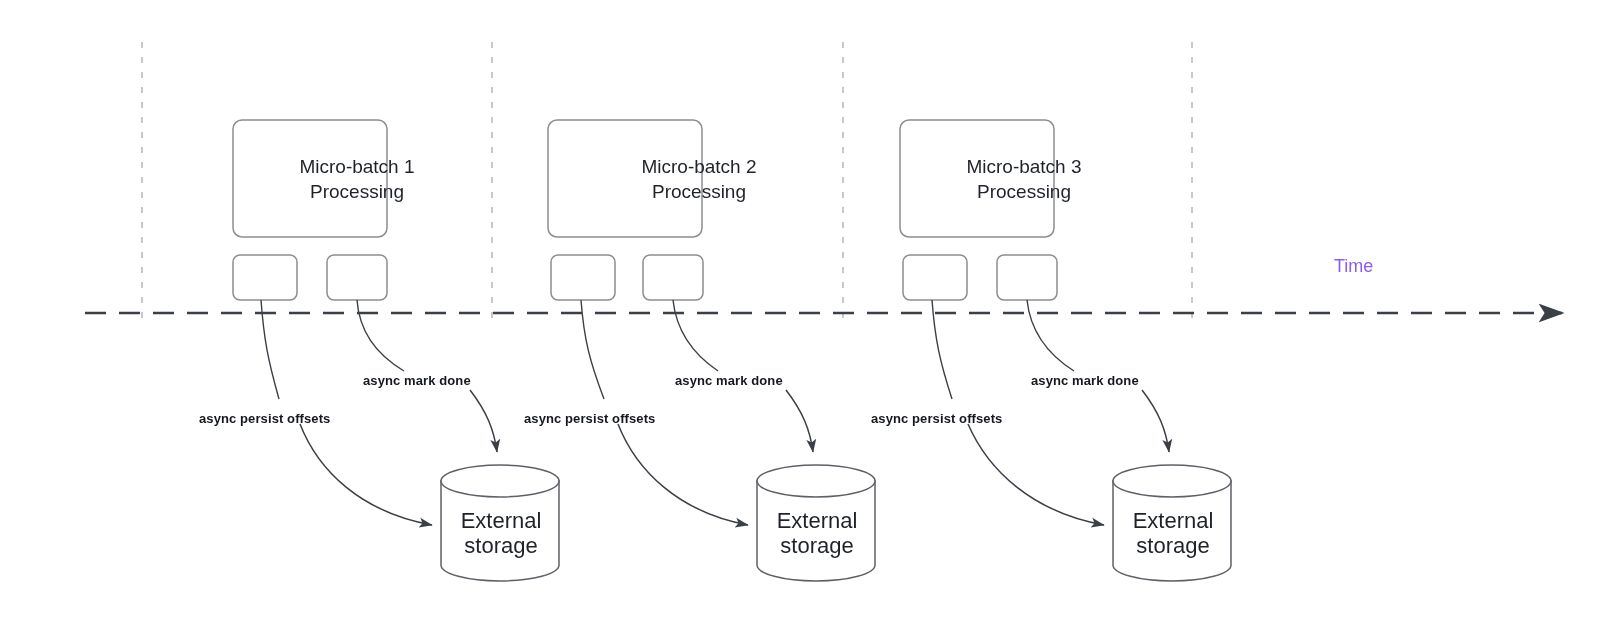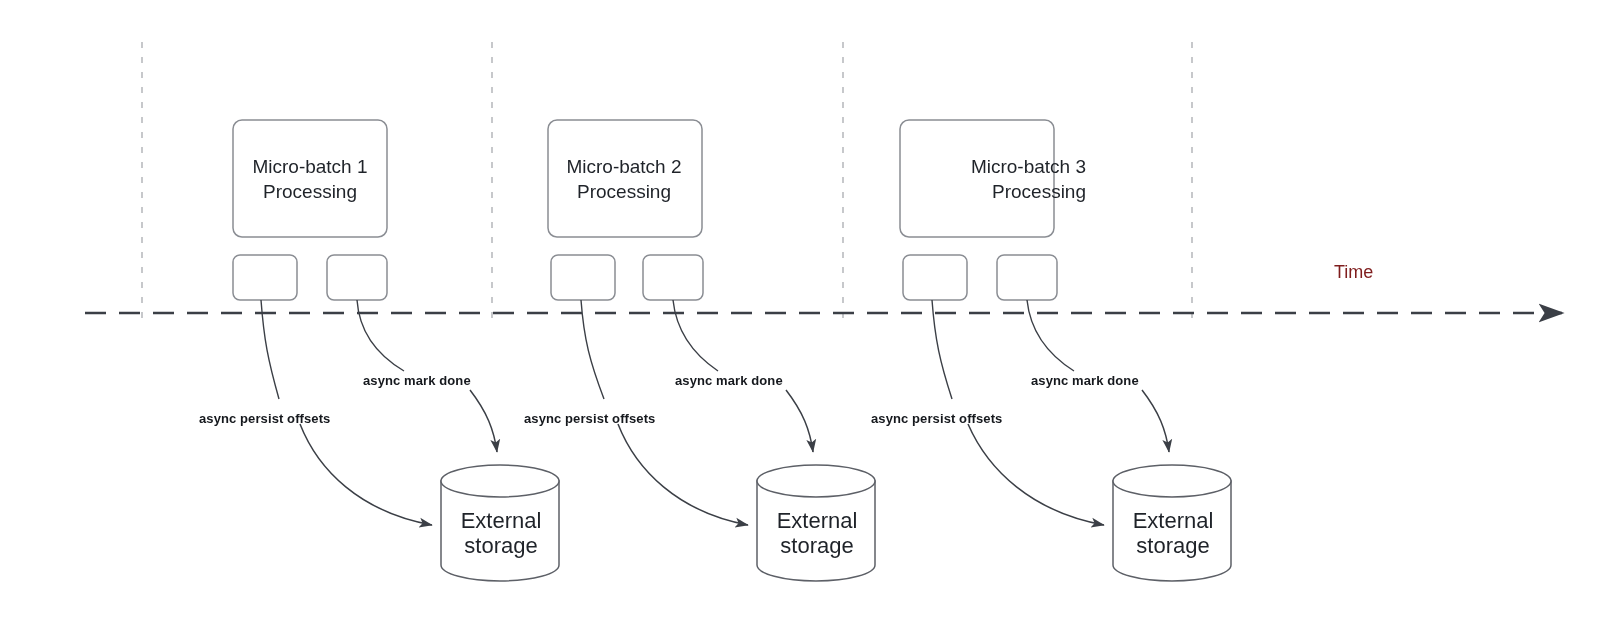--- a/index.html
+++ b/index.html
@@ -28,41 +28,41 @@
     color: #1f2329;
     font-family: "Liberation Sans", sans-serif;
     font-size: 19px;
     line-height: 25px;
     white-space: pre-line;
     pointer-events: none;
   }
   .batch-label {
     width: 154px;
     font-size: 19px;
+    margin-left: 47px;
   }
   .storage-label {
     width: 120px;
     font-size: 22px;
   }
   .edge-label {
     position: absolute;
     color: #15181d;
     font-family: "Liberation Sans", sans-serif;
     font-size: 13px;
     font-weight: bold;
     white-space: nowrap;
     letter-spacing: 0.1px;
   }
   .time-label {
     position: absolute;
-    color: #7f1d1d;
+    color: #8b5cf6;
     font-family: "Liberation Sans", sans-serif;
     font-size: 18px;
     white-space: nowrap;
-    margin-top: 6px;
   }
 </style>
 </head>
 <body>
 
 <div id="canvas">
 
   <svg id="diagram-svg" viewBox="0 0 1600 642">
     <defs>
       <marker id="arrowFilled" markerWidth="10" markerHeight="10" refX="8.5" refY="3.6" orient="auto" markerUnits="strokeWidth">
@@ -125,28 +125,28 @@
     </g>
   </svg>
 
   <div class="node-label batch-label" style="left:233px; top:154px;">Micro-batch 1
 Processing</div>
   <div class="node-label storage-label" style="left:441px; top:508px;">External
 storage</div>
   <div class="edge-label" style="left:199px; top:411px;">async persist offsets</div>
   <div class="edge-label" style="left:363px; top:373px;">async mark done</div>
 
-  <div class="node-label batch-label" style="left:547px; top:154px;">Micro-batch 2
+  <div class="node-label batch-label" style="left:575px; top:154px;">Micro-batch 2
 Processing</div>
   <div class="node-label storage-label" style="left:757px; top:508px;">External
 storage</div>
   <div class="edge-label" style="left:524px; top:411px;">async persist offsets</div>
   <div class="edge-label" style="left:675px; top:373px;">async mark done</div>
 
-  <div class="node-label batch-label" style="left:932px; top:154px;text-align:right;">Micro-batch 3
+  <div class="node-label batch-label" style="left:900px; top:154px;">Micro-batch 3
 Processing</div>
   <div class="node-label storage-label" style="left:1113px; top:508px;">External
 storage</div>
   <div class="edge-label" style="left:871px; top:411px;">async persist offsets</div>
   <div class="edge-label" style="left:1031px; top:373px;">async mark done</div>
 
   <div class="time-label" style="left:1334px; top:256px;">Time</div>
 
 </div>
 

